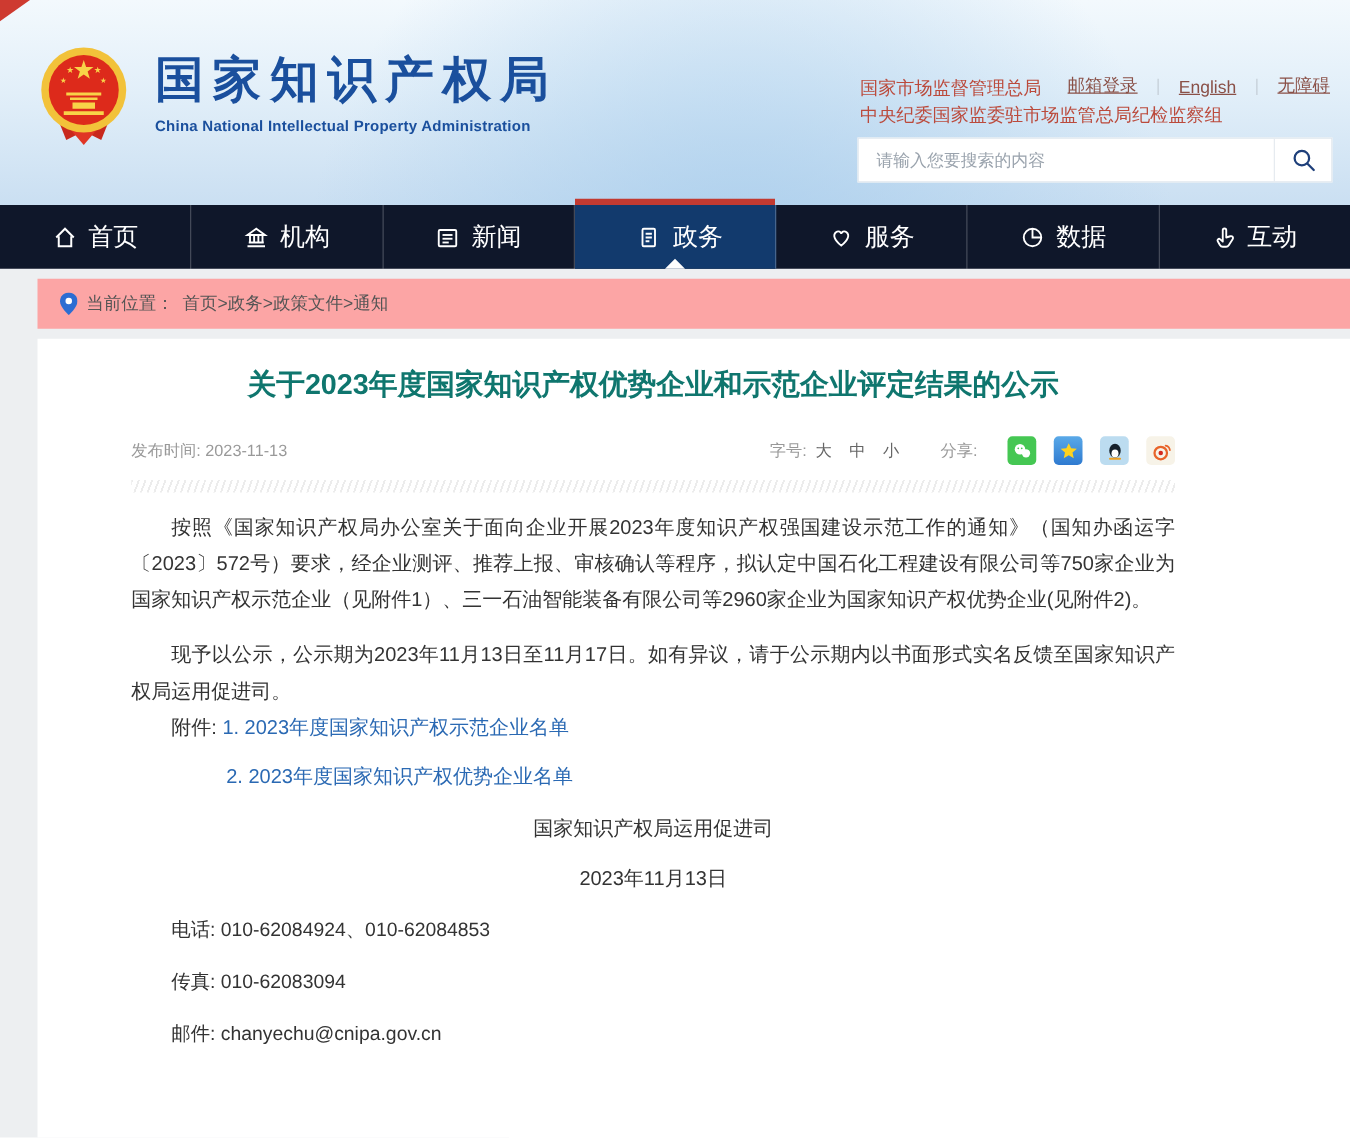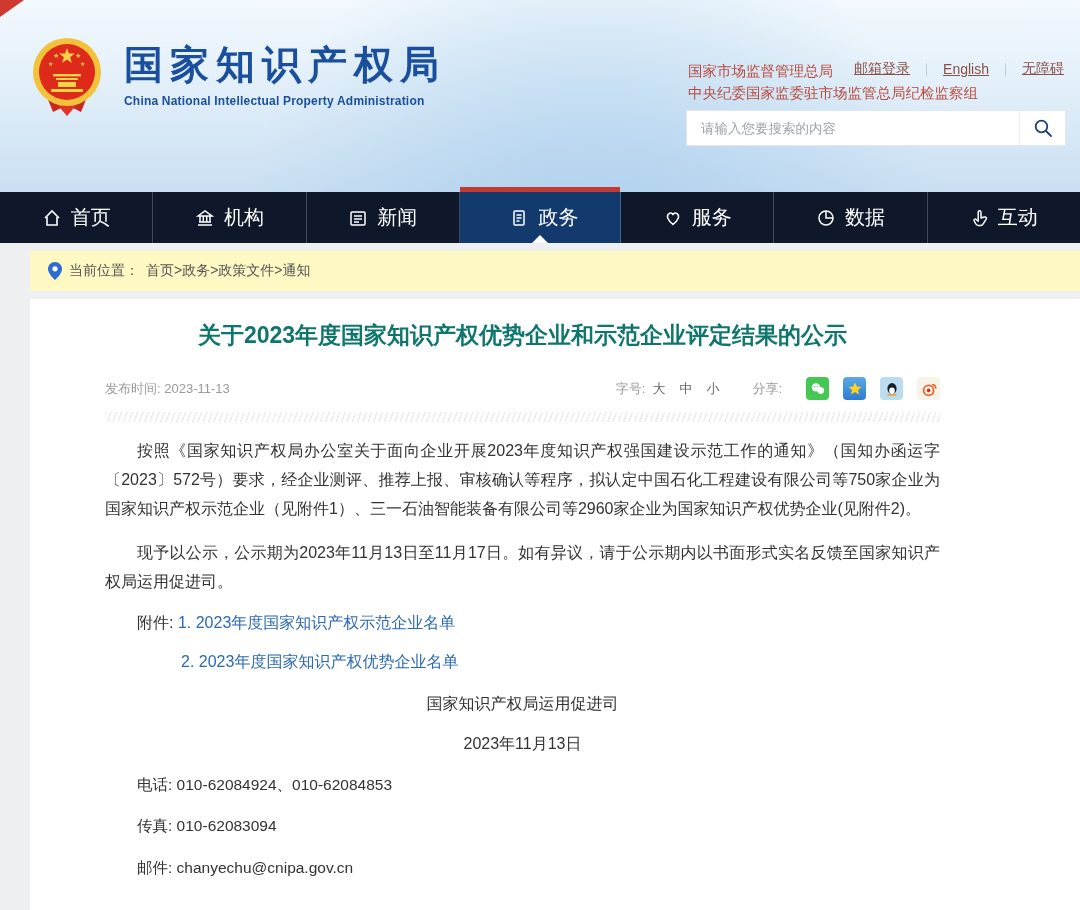--- a/index.html
+++ b/index.html
@@ -4,21 +4,21 @@
 <style>
   * { margin:0; padding:0; box-sizing:border-box; }
   html,body { width:1080px; height:910px; overflow:hidden; }
   body { background:#edeff1; font-family:"Liberation Sans","DejaVu Sans",sans-serif; position:relative; }
 
   
   .corner { position:absolute; top:0; left:0; width:0; height:0;
     border-left:24px solid #ce3a30; border-bottom:17px solid transparent; z-index:9; }
 
   
-  .header { position:relative; height:192px;
+  .header { position:relative; height:164px;
     background:
       radial-gradient(circle at 55% 135%, rgba(168,205,236,.85) 0%, rgba(168,205,236,0) 55%),
       linear-gradient(180deg,#f3f9fd 0%,#e2eff9 45%,#cadff2 100%); }
   .logo-area { position:absolute; left:30px; top:36px; display:flex; align-items:flex-start; cursor:pointer; }
   .emblem { width:74px; height:82px; }
   .site-text { margin-left:20px; padding-top:8px; }
   .site-zh { font-size:39px; font-weight:bold; color:#1a4f9d; letter-spacing:7px; line-height:1.1; }
   .site-en { font-size:12px; font-weight:bold; color:#1a4f9d; margin-top:7px; letter-spacing:.2px; }
 
   .util { position:absolute; top:60px; right:16px; display:flex; align-items:center; font-size:14px; color:#8a5047;text-decoration:underline; }
@@ -42,21 +42,21 @@
     color:#fff; font-size:20px; cursor:pointer; position:relative;
     border-right:1px solid rgba(255,255,255,.22); }
   .nav-item:last-child { border-right:none;gap:8px; }
   .nav-item.active { background:#123a6d;padding-left:8px; }
   .nav-item.active::before { content:""; position:absolute; top:-5px; left:0; right:0; height:5px; background:#c23a31; }
   .nav-item.active::after { content:""; position:absolute; bottom:0; left:50%; margin-left:-8px;
     border-left:8px solid transparent; border-right:8px solid transparent; border-bottom:8px solid #fdfdfd; }
   .nicon { display:flex; align-items:center; }
 
   
-  .breadcrumb { margin:8px 0 0 30px; height:40px; background:#fef9c3; display:flex; align-items:center;
+  .breadcrumb { margin:8px 0 0 30px; height:40px; background:#fca5a5; display:flex; align-items:center;
     padding-left:18px; font-size:14px; color:#555; gap:7px; }
 
   
   .card { margin:8px 0 0 30px; width:1050px; height:653px; background:#fff; padding:0 140px 0 75px; }
   .article-title { padding-top:20px; text-align:center; font-size:23px; font-weight:bold; color:#0f766e; line-height:1.4; }
 
   .meta-row { margin-top:26px; display:flex; justify-content:space-between; align-items:center;
     font-size:13px; color:#999; }
   .meta-right { display:flex; align-items:center; }
   .fs-opt { color:#666; margin:0 7px; cursor:pointer; }
@@ -65,21 +65,21 @@
   .sicon { width:23px; height:23px; border-radius:4px; margin-left:14px; cursor:pointer;
     display:flex; align-items:center; justify-content:center; }
 
   .stripe-divider { margin-top:12px; height:10px;
     background:repeating-linear-gradient(110deg,#ececec 0px,#ececec 1.5px,#ffffff 1.5px,#ffffff 5px); }
 
   .body-text p { font-size:16px; color:#333; line-height:1.82; text-indent:2em; text-align:justify; }
   .body-text p.p1 { margin-top:14px; }
   .body-text p.p2 { margin-top:14px; }
 
-  .attachments { margin-top:12px; font-size:16px; color:#333; padding-left:32px; }
+  .attachments { font-size:16px; color:#333; padding-left:32px; }
   .attach-row { line-height:1.82; }
   .attach-row.second { margin-top:10px; padding-left:44px; }
   .attach-link { color:#2a69b3; cursor:pointer; text-decoration:none; }
 
   .signature { text-align:center; font-size:16px; color:#333; }
   .sig-name { margin-top:14px; line-height:1.8; }
   .sig-date { margin-top:11px; line-height:1.8; }
 
   .contacts { margin-top:12px; padding-left:32px; font-size:15.5px; color:#333; }
   .contacts div { line-height:1.85; margin-bottom:13px; }

